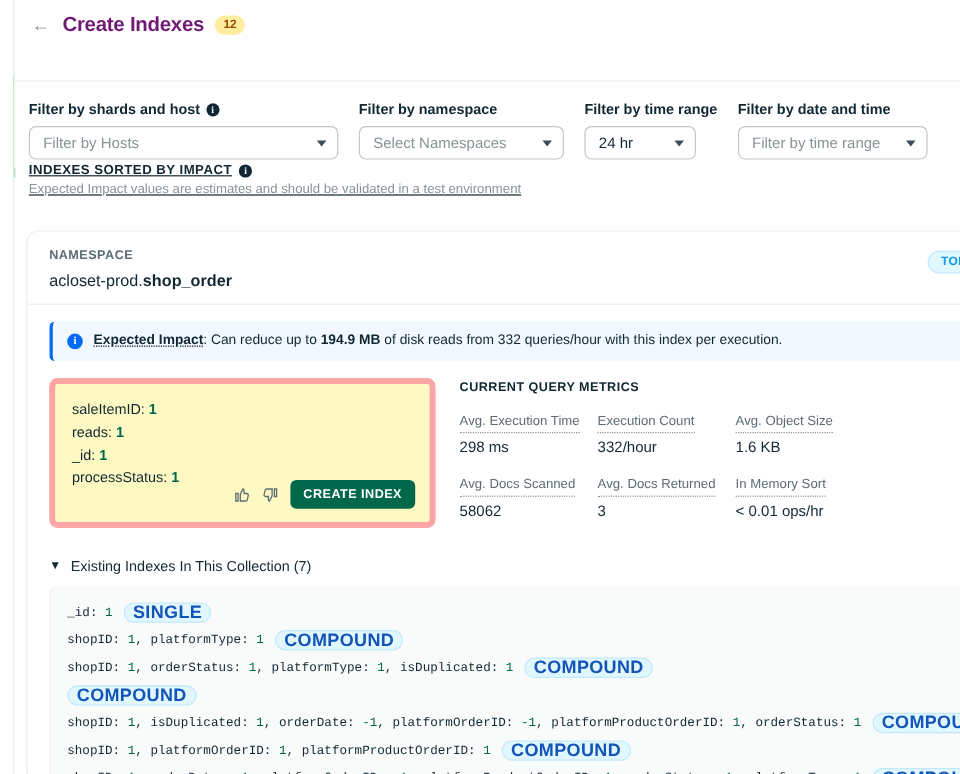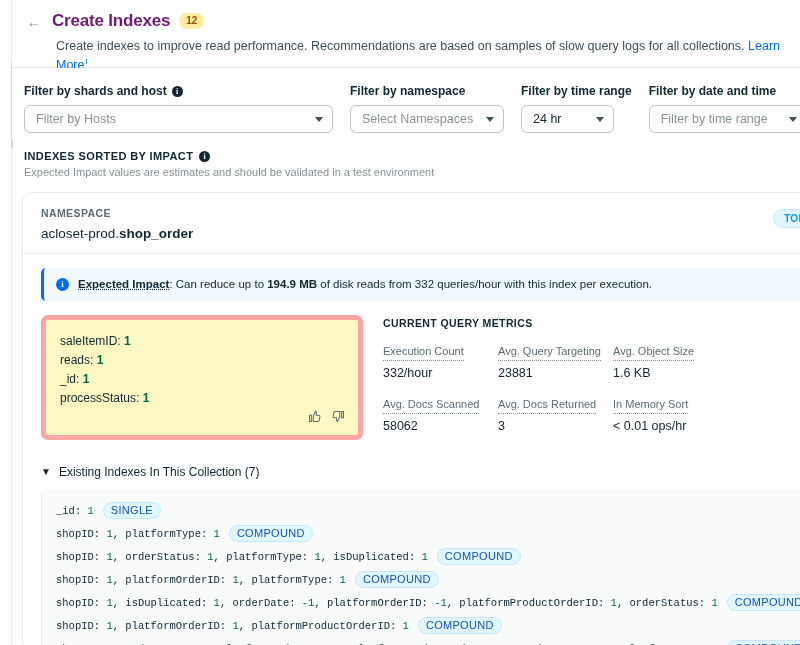--- a/index.html
+++ b/index.html
@@ -65,27 +65,27 @@
     height: 28px; border: 1px solid #c1c7c6; border-radius: 6px; background: #ffffff;
     display: flex; align-items: center; justify-content: space-between;
     padding: 0 9px 0 11px; font-size: 12.5px; cursor: pointer;
   }
   .select .val { color: #112733; }
   .select .ph { color: #889397; }
   .caret {
     width: 0; height: 0; border-left: 4px solid transparent; border-right: 4px solid transparent;
     border-top: 5px solid #3d4f58; margin-left: 8px;
   }
-  .w-hosts { width: 309px; }
-  .w-ns { width: 154px; }
+  .w-hosts { width: 258px; }
+  .w-ns { width: 171px; }
   .w-tr { width: 93px; }
   .w-dt { width: 158px; }
 
   
-  .impact-head { position: absolute; left: 24px; top: 150px; width: 600px; }
+  .impact-head { position: absolute; left: 24px; top: 136px; width: 600px; text-decoration: underline; }
   .impact-title {
     font-size: 11px; font-weight: 700; letter-spacing: 0.4px; color: #112733;
     display: flex; align-items: center; gap: 6px;
   }
   .impact-sub { font-size: 11px; color: #889397; margin-top: 4px; }
 
   
   .card {
     position: absolute; left: 22px; top: 192px; width: 800px; height: 460px;
     background: #ffffff; border: 1px solid #e8edeb; border-radius: 10px;
@@ -165,43 +165,39 @@
     border: 1px solid #e8edeb; border-top: none;
     border-radius: 7px; padding: 10px 0 10px 14px;
   }
   .idx-row {
     display: flex; align-items: center; gap: 9px;
     font-family: "Liberation Mono", monospace; font-size: 10.5px;
     color: #112733; height: 23px; white-space: nowrap;
   }
   .idx-row .v { color: #00684a; }
   .tag {
-    font-family: "Liberation Sans", sans-serif; font-size: 11px; font-weight: 400;
+    font-family: "Liberation Sans", sans-serif; font-size: 15px; font-weight: 700;
     letter-spacing: 0.3px; color: #1254b7; background: #e1f7ff;
     border: 1px solid #c2e9fb; border-radius: 9px; padding: 2px 7px; line-height: 11px;
   }
 </style>
 </head>
 <body>
 
 <div class="page">
 
   <div class="left-rail">
     <div class="left-rail-accent"></div>
   </div>
 
   <div class="header">
     <div class="hdr-row">
       <div class="back-arrow">←</div>
       <div class="page-title">Create Indexes</div>
       <div class="count-badge">12</div>
-    </div>
-    <div class="hdr-sub">
-      <span>Create indexes to improve read performance. Recommendations are based on samples of slow query logs for all collections.</span>
-      <a class="learn-more"><span>Learn More</span><span class="ext-ico">Ι</span></a>
     </div>
   </div>
 
   <div class="filters">
 
     <div class="filter-group">
       <div class="filter-label">
         <span>Filter by shards and host</span>
         <span class="info-ico">i</span>
       </div>
@@ -277,34 +273,35 @@
           <span class="thumb">
             <svg viewBox="0 0 24 24" width="15" height="15" fill="none" stroke="#5c6c75" stroke-width="1.7">
                 <path d="M7 10v10H4V10h3zm3 10h7.3a2 2 0 0 0 1.95-1.55l1.4-6A2 2 0 0 0 18.7 10H15V5.5A1.5 1.5 0 0 0 13.5 4L10 11v9z"></path>
               </svg>
           </span>
           <span class="thumb">
             <svg viewBox="0 0 24 24" width="15" height="15" fill="none" stroke="#5c6c75" stroke-width="1.7">
                 <path d="M17 14V4h3v10h-3zm-3-10H6.7a2 2 0 0 0-1.95 1.55l-1.4 6A2 2 0 0 0 5.3 14H9v4.5A1.5 1.5 0 0 0 10.5 20L14 13V4z"></path>
               </svg>
           </span>
+          <button class="btn-create">CREATE INDEX</button>
         </div>
       </div>
 
       <div class="metrics">
         <div class="metrics-title">CURRENT QUERY METRICS</div>
 
         <div class="metric-row">
           <div class="metric">
+            <div class="metric-label">Avg. Execution Time</div>
+            <div class="metric-value">298 ms</div>
+          </div>
+          <div class="metric">
             <div class="metric-label">Execution Count</div>
             <div class="metric-value">332/hour</div>
-          </div>
-          <div class="metric">
-            <div class="metric-label">Avg. Query Targeting</div>
-            <div class="metric-value">23881</div>
           </div>
           <div class="metric">
             <div class="metric-label">Avg. Object Size</div>
             <div class="metric-value">1.6 KB</div>
           </div>
         </div>
 
         <div class="metric-row">
           <div class="metric">
             <div class="metric-label">Avg. Docs Scanned</div>
@@ -335,21 +332,20 @@
         </div>
         <div class="idx-row">
           <span>shopID: <span class="v">1</span>, platformType: <span class="v">1</span></span>
           <span class="tag">COMPOUND</span>
         </div>
         <div class="idx-row">
           <span>shopID: <span class="v">1</span>, orderStatus: <span class="v">1</span>, platformType: <span class="v">1</span>, isDuplicated: <span class="v">1</span></span>
           <span class="tag">COMPOUND</span>
         </div>
         <div class="idx-row">
-          <span>shopID: <span class="v">1</span>, platformOrderID: <span class="v">1</span>, platformType: <span class="v">1</span></span>
           <span class="tag">COMPOUND</span>
         </div>
         <div class="idx-row">
           <span>shopID: <span class="v">1</span>, isDuplicated: <span class="v">1</span>, orderDate: <span class="v">-1</span>, platformOrderID: <span class="v">-1</span>, platformProductOrderID: <span class="v">1</span>, orderStatus: <span class="v">1</span></span>
           <span class="tag">COMPOUND</span>
         </div>
         <div class="idx-row">
           <span>shopID: <span class="v">1</span>, platformOrderID: <span class="v">1</span>, platformProductOrderID: <span class="v">1</span></span>
           <span class="tag">COMPOUND</span>
         </div>

